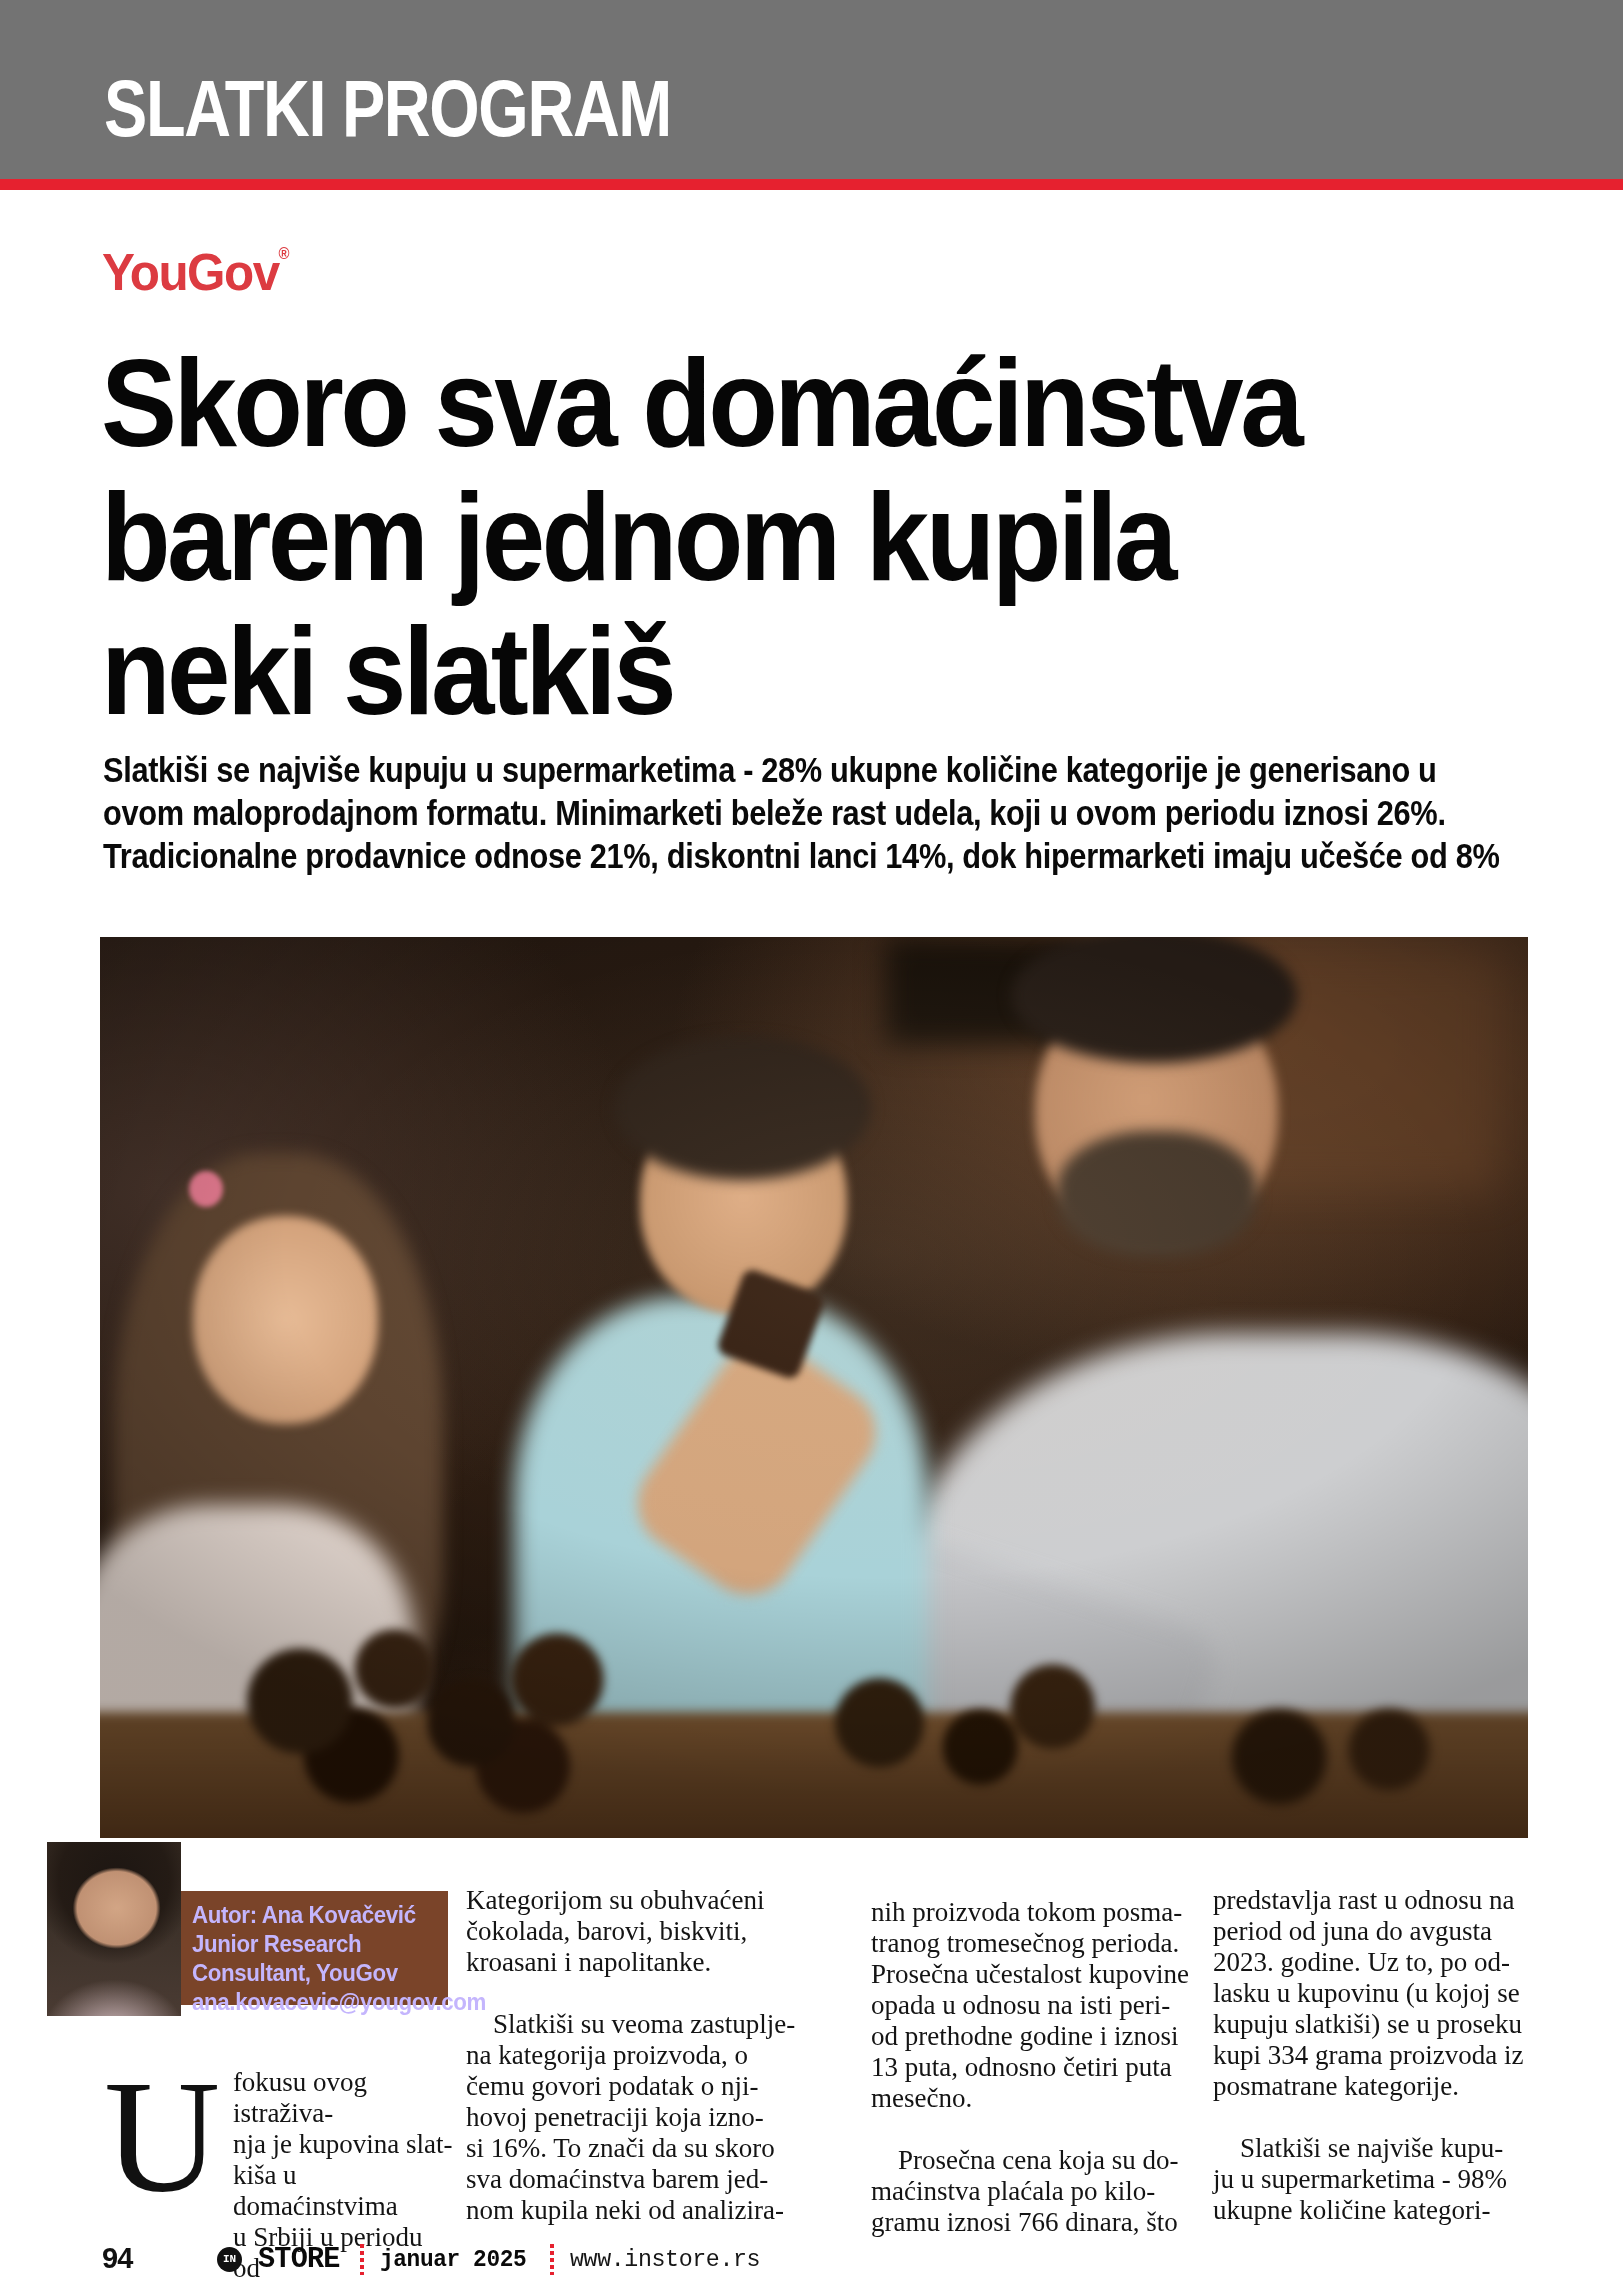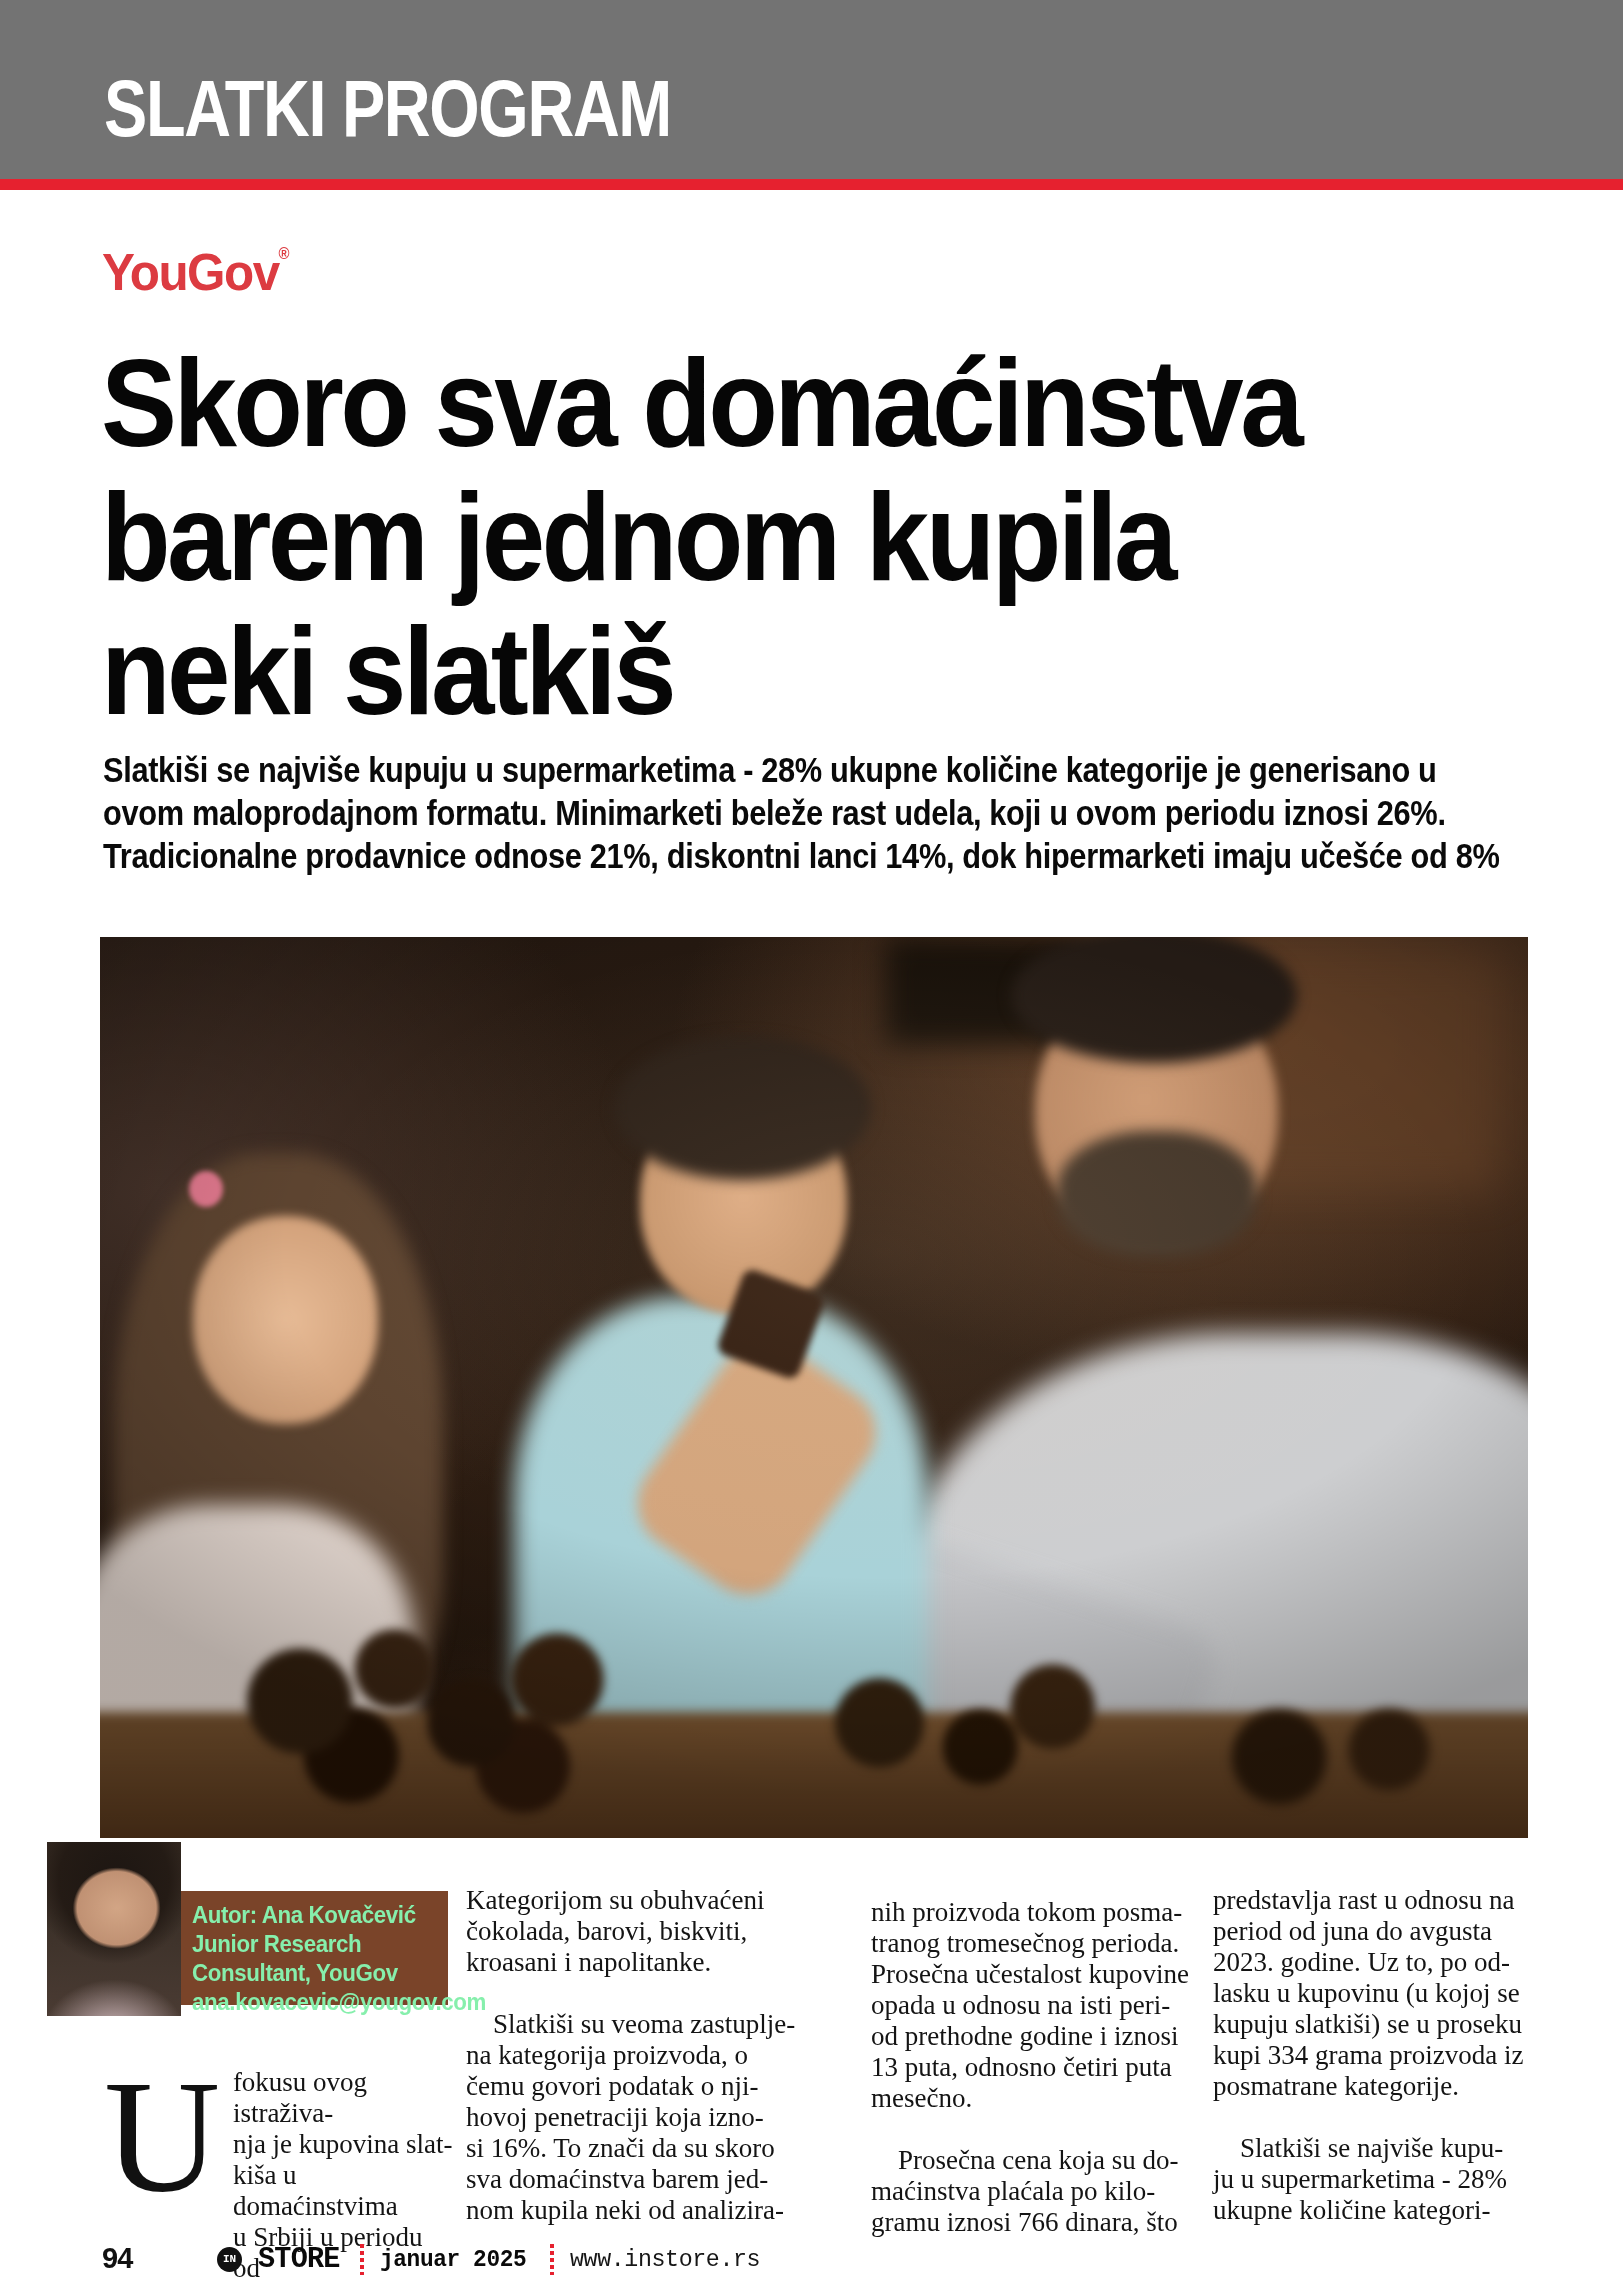--- a/index.html
+++ b/index.html
@@ -82,21 +82,21 @@
   .portrait{
     position:absolute;left:0;top:0;width:134px;height:174px;overflow:hidden;
     background:
       radial-gradient(90% 55% at 50% 112%, #d9c2c6 0%, rgba(217,194,198,0) 60%),
       radial-gradient(42% 30% at 52% 38%, #d2a585 0%, #c09173 70%, rgba(192,145,115,0) 78%),
       radial-gradient(75% 60% at 50% 22%, #1d1612 0%, #241b15 55%, rgba(36,27,21,0) 80%),
       linear-gradient(180deg,#332820 0%, #3c3129 45%, #4a3b33 100%);
   }
   .author-box{
     position:absolute;left:134px;top:49px;width:267px;height:114px;background:#7a4429;
-    color:#86efac;padding:9.4px 0 0 11px;box-sizing:border-box;
+    color:#c4b5fd;padding:9.4px 0 0 11px;box-sizing:border-box;
   }
   .author-box .aline{
     font-weight:bold;font-size:24px;line-height:29px;letter-spacing:-0.4px;
     transform:scaleX(0.93);transform-origin:left center;white-space:nowrap;
   }
   
   .bodytext{font-family:"Liberation Serif",serif;color:#141414;}
   .col{position:absolute;font-size:27px;line-height:31px;white-space:pre-line;}
   .col1{left:104px;top:2036px;width:349px;}
   .col2{left:466px;top:1885px;width:373px;}
@@ -210,21 +210,21 @@
 gramu iznosi 766 dinara, što</div>
   <div class="col col4 bodytext">predstavlja rast u odnosu na
 period od juna do avgusta
 2023. godine. Uz to, po od-
 lasku u kupovinu (u kojoj se
 kupuju slatkiši) se u proseku
 kupi 334 grama proizvoda iz
 posmatrane kategorije.
 
  Slatkiši se najviše kupu-
-ju u supermarketima - 28%
+ju u supermarketima - 98%
 ukupne količine kategori-</div>
 
   <div class="footer">
     <div class="pagenum">94</div>
     <div class="foot-group">
       <div class="in-circle">IN</div>
       <div class="store">STORE</div>
       <div class="dotsep"></div>
       <div class="issue">januar 2025</div>
       <div class="dotsep"></div>

